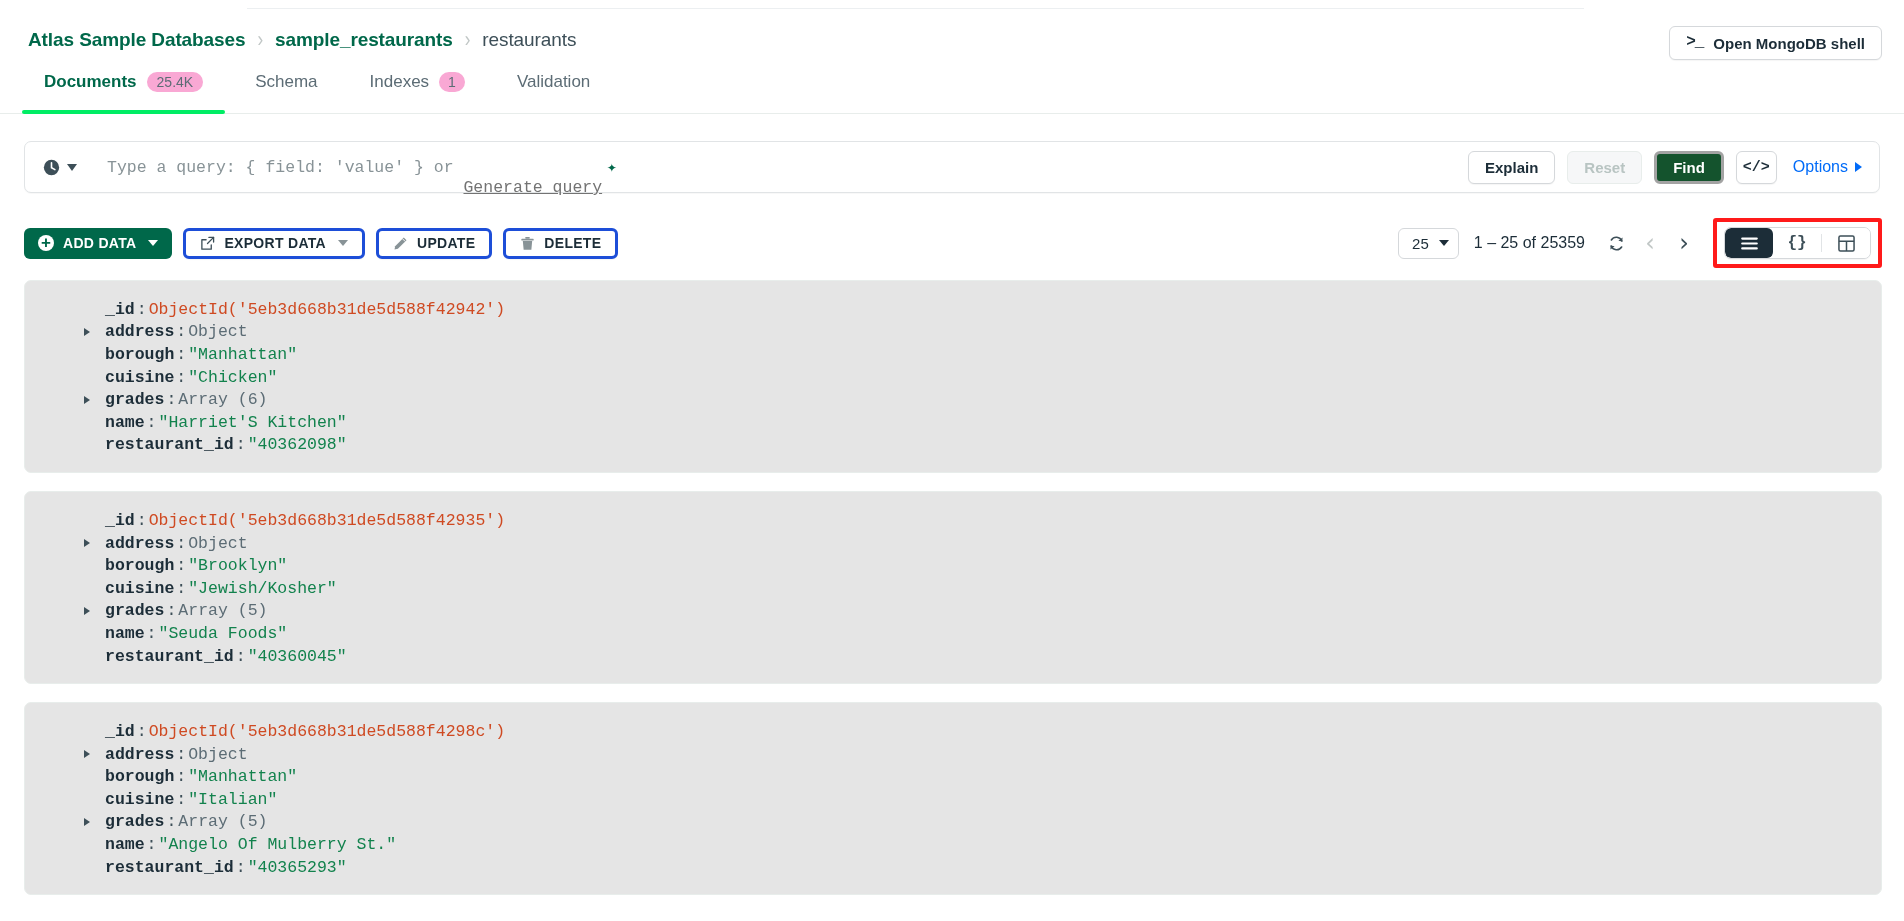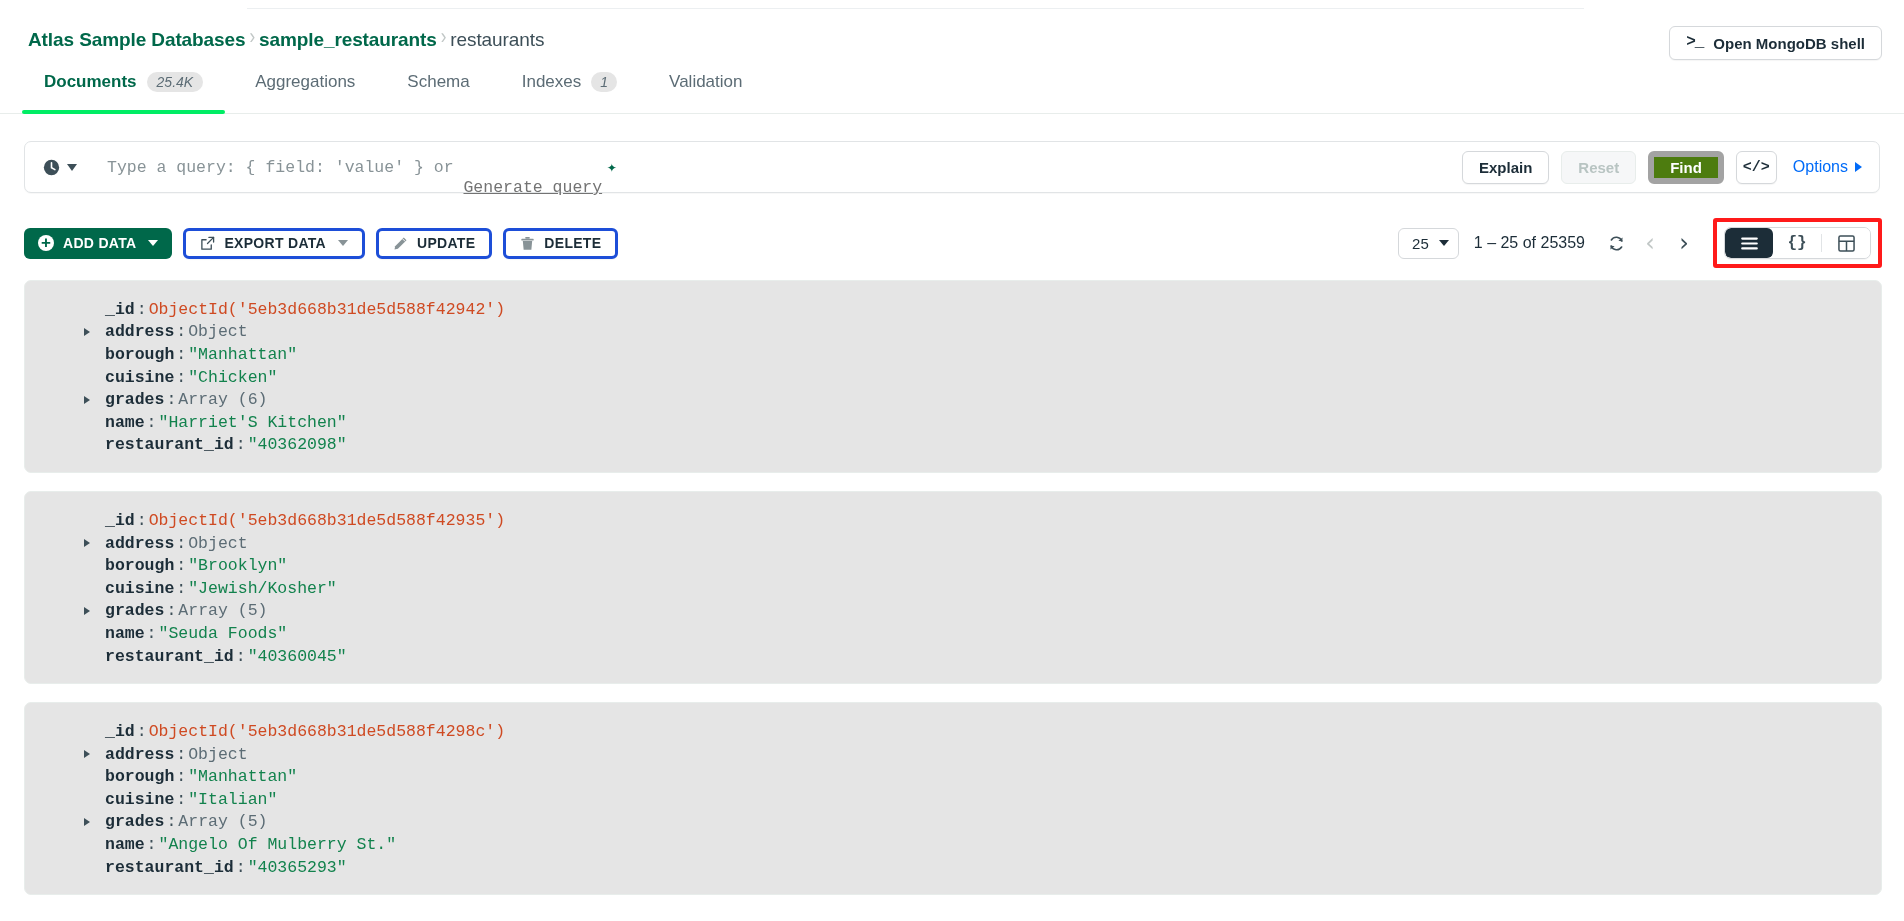--- a/index.html
+++ b/index.html
@@ -22,21 +22,21 @@
   }
 
   
   .header {
     position: absolute; top: 9px; left: 0; right: 0;
     height: 105px; background: #ffffff;
   }
 
   .breadcrumb {
     position: absolute; top: 20px; left: 28px;
-    display: flex; gap: 4px;
+    display: flex; align-items: center; gap: 12px;
     font-size: 19px; letter-spacing: -0.1px;
   }
   .crumb-link { color: #00684A; font-weight: 600; cursor: pointer; white-space: nowrap; }
   .crumb-last { color: #3D4F58; font-weight: 400; white-space: nowrap; }
   .crumb-sep {
     color: #C1C7C6; font-size: 17px; font-weight: 400;
     transform: scaleY(1.25); line-height: 1;
   }
 
   .shell-btn {
@@ -69,23 +69,23 @@
     font-size: 17px; color: #5C6C75; font-weight: 400;
     cursor: pointer; white-space: nowrap;
   }
   .tab:first-child { margin-left: -6px; }
   .tab.active { color: #00684A; font-weight: 700; }
   .tab.active::after {
     content: ""; position: absolute; left: 0; right: 0; bottom: -1px;
     height: 4px; background: #00ED64; border-radius: 2px;
   }
   .tab-badge {
-    background: #e5e5e5; color: #5C6C75;
+    background: #f9a8d4; color: #5C6C75;
     border-radius: 11px; padding: 2px 10px;
-    font-size: 14px; font-weight: 400; line-height: 16px; font-style: italic;
+    font-size: 14px; font-weight: 400; line-height: 16px;
   }
   .tab.active .tab-badge { color: #5C6C75; font-weight: 400; }
   .tab-badge.num { padding: 2px 9px; }
 
   
   .querybar {
     position: absolute; top: 141px; left: 24px; right: 24px;
     height: 52px;
     border: 1px solid #E1E4E6; border-radius: 7px;
     background: #ffffff;
@@ -129,21 +129,21 @@
   }
   .btn-outline {
     border: 1px solid #D5D8DB; background: #fff; color: #1C2D38;
     box-shadow: 0 1px 1px rgba(0,0,0,0.04);
   }
   .btn-disabled {
     border: 1px solid #E8EDEB; background: #F6F7F8; color: #B8C4C2;
     cursor: default;
   }
   .btn-primary {
-    background: #4d7c0f; color: #ffffff; border: 6px solid #a3a3a3;
+    background: #14532d; color: #ffffff; border: 3px solid #a3a3a3;
   }
   .btn-icon {
     width: 41px; height: 33px; padding: 0;
     border: 1px solid #D5D8DB; background: #fff;
     border-radius: 6px; cursor: pointer;
     display: flex; align-items: center; justify-content: center;
     font-family: "Liberation Mono", monospace;
     font-size: 15px; font-weight: 700; color: #1C2D38;
     box-shadow: 0 1px 1px rgba(0,0,0,0.04);
   }
@@ -292,23 +292,20 @@
 
   <div class="shell-btn">
     <span class="shell-glyph">&gt;_</span>
     <span>Open MongoDB shell</span>
   </div>
 
   <div class="tabs">
     <div class="tab active">
       <span>Documents</span>
       <span class="tab-badge">25.4K</span>
-    </div>
-    <div class="tab">
-      <span>Aggregations</span>
     </div>
     <div class="tab">
       <span>Schema</span>
     </div>
     <div class="tab">
       <span>Indexes</span>
       <span class="tab-badge num">1</span>
     </div>
     <div class="tab">
       <span>Validation</span>

